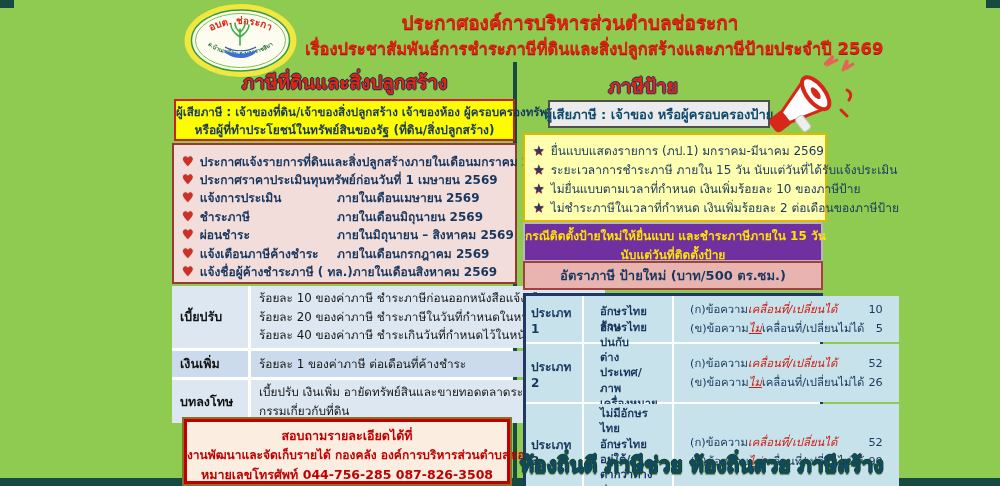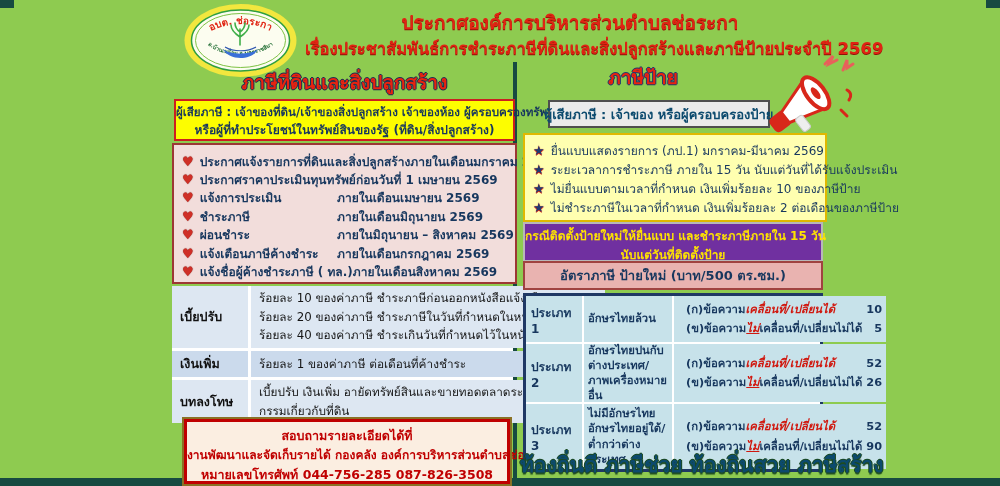--- a/index.html
+++ b/index.html
@@ -45,25 +45,25 @@
   .star-row{display:flex;align-items:center;height:19px;}
   .star{color:#1f3b70;font-size:13px;margin-right:6px;line-height:1;
         text-shadow:0 0 1px #d02014,0 1px 0 #d02014;}
   .star-text{font-size:12px;font-weight:normal;color:#17375e;white-space:nowrap;}
   .purplebox{background:#7030a0;border:2px solid #b8b8b8;color:#ffe400;font-weight:bold;
              font-size:12px;text-align:center;line-height:1.55;padding-top:3px;}
   .pinkbar{background:#e9b3b0;border:2px solid #a04340;display:flex;align-items:center;
            justify-content:center;font-size:13px;font-weight:bold;color:#17375e;white-space:nowrap;}
   .rtable{border:3px solid #1f3864;background:#ffffff;display:grid;
           grid-template-columns:56px 88px 1fr;grid-template-rows:46px 58px 1fr;gap:2px;}
-  .rcell{background:#c7e2ea;padding:2px 4px;display:flex;flex-direction:column;justify-content:center;}
+  .rcell{background:#c7e2ea;padding:2px 16px;display:flex;flex-direction:column;justify-content:center;}
   .rtype{font-size:12px;font-weight:bold;color:#17375e;align-items:flex-start;padding-left:5px;}
   .rdesc{font-size:11.3px;font-weight:bold;color:#17375e;line-height:1.35;}
-  .rline{display:flex;align-items:baseline;font-size:11.3px;font-weight:bold;color:#17375e;
-         line-height:1.7;white-space:nowrap;margin-left:8px;}
+  .rline{display:flex;align-items:baseline;font-size:11.3px;font-weight:normal;color:#17375e;
+         line-height:1.7;white-space:nowrap;}
   .hot-italic{color:#d01910;font-style:italic;}
   .hot-underline{color:#d01910;font-style:italic;text-decoration:underline;}
   .rval{margin-left:auto;padding-left:4px;color:#17375e;}
   .slogan{font-size:21px;font-weight:bold;color:#0c4a6e;text-align:center;white-space:nowrap;
           text-shadow:-1px 0 0 #1c4a22,1px 0 0 #1c4a22,0 -1px 0 #1c4a22,0 2px 1px #1c4a22;}
   .divider{background:#174a41;}
 </style>
 </head>
 <body>
 
@@ -158,21 +158,21 @@
         <div class="pline">กรรมเกี่ยวกับที่ดิน</div>
       </div>
     </div>
 
   <div class="abs contact" style="left:184px;top:419px;width:320px;height:55px;">
     <div class="c1">สอบถามรายละเอียดได้ที่</div>
     <div class="c2">งานพัฒนาและจัดเก็บรายได้  กองคลัง องค์การบริหารส่วนตำบลช่อระกา</div>
     <div class="c3">หมายเลขโทรศัพท์  044-756-285 087-826-3508</div>
   </div>
 
-  <div class="abs sec-title" style="left:523px;top:62px;width:240px;font-size:19px;text-shadow:-1px 0 0 #1f3b70,1px 0 0 #1f3b70,0 -1px 0 #1f3b70,0 1px 0 #1f3b70;">ภาษีป้าย</div>
+  <div class="abs sec-title" style="left:523px;top:71px;width:240px;font-size:19px;text-shadow:-1px 0 0 #1f3b70,1px 0 0 #1f3b70,0 -1px 0 #1f3b70,0 1px 0 #1f3b70;">ภาษีป้าย</div>
 
   <div class="abs whitebox" style="left:548px;top:100px;width:218px;height:24px;">ผู้เสียภาษี : เจ้าของ หรือผู้ครอบครองป้าย</div>
 
   <svg class="abs" style="left:755px;top:52px;" width="105" height="95" viewBox="0 0 105 95">
     <g transform="rotate(-38 52 48)">
       <rect x="8" y="40" width="20" height="17" rx="5" fill="#d8271a"></rect>
       <path d="M24 42 L62 30 L62 66 L24 55 Z" fill="#ffffff" stroke="#d8271a" stroke-width="3"></path>
       <ellipse cx="63" cy="48" rx="9" ry="19" fill="#ffffff" stroke="#d8271a" stroke-width="4"></ellipse>
       <ellipse cx="63" cy="48" rx="3.2" ry="7" fill="#d8271a"></ellipse>
       <rect x="30" y="56" width="9" height="16" rx="3" fill="#eeeeee" stroke="#cccccc"></rect>

